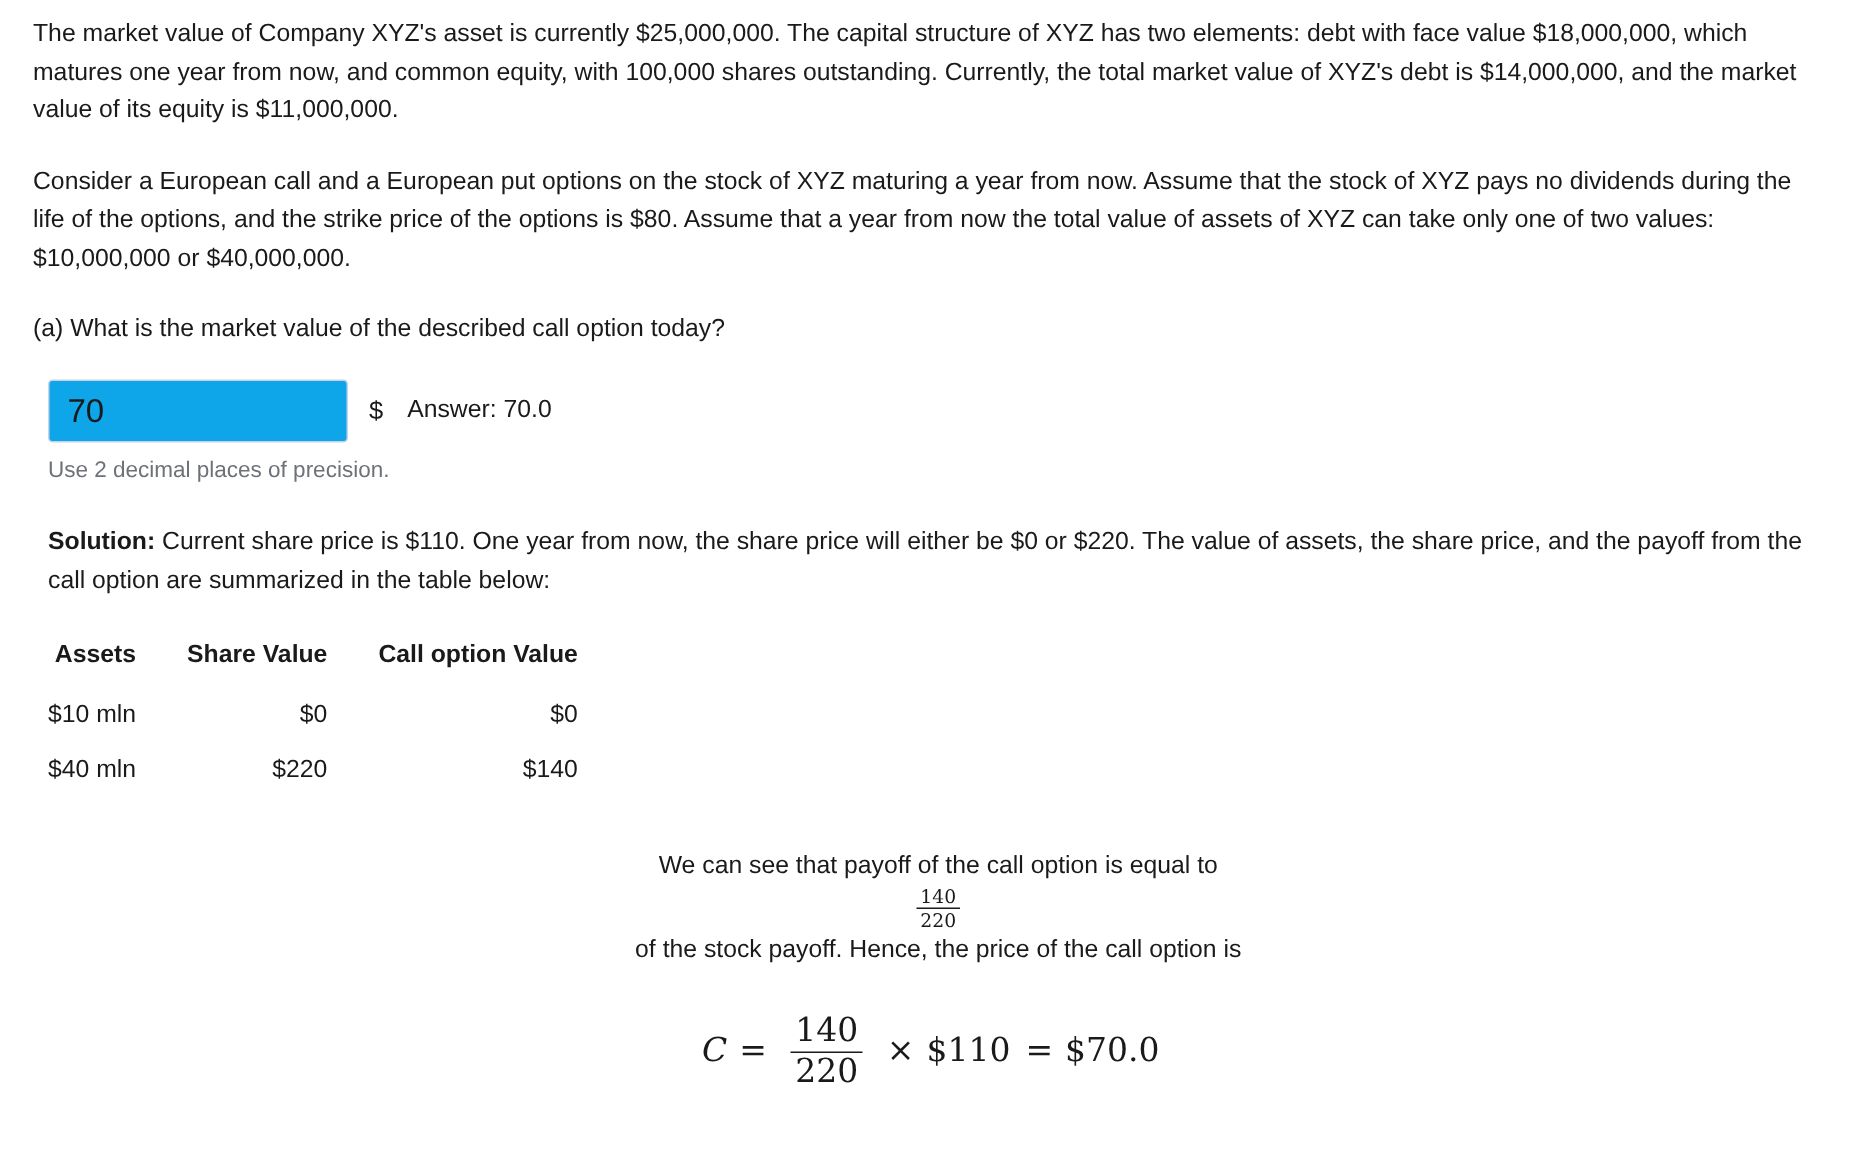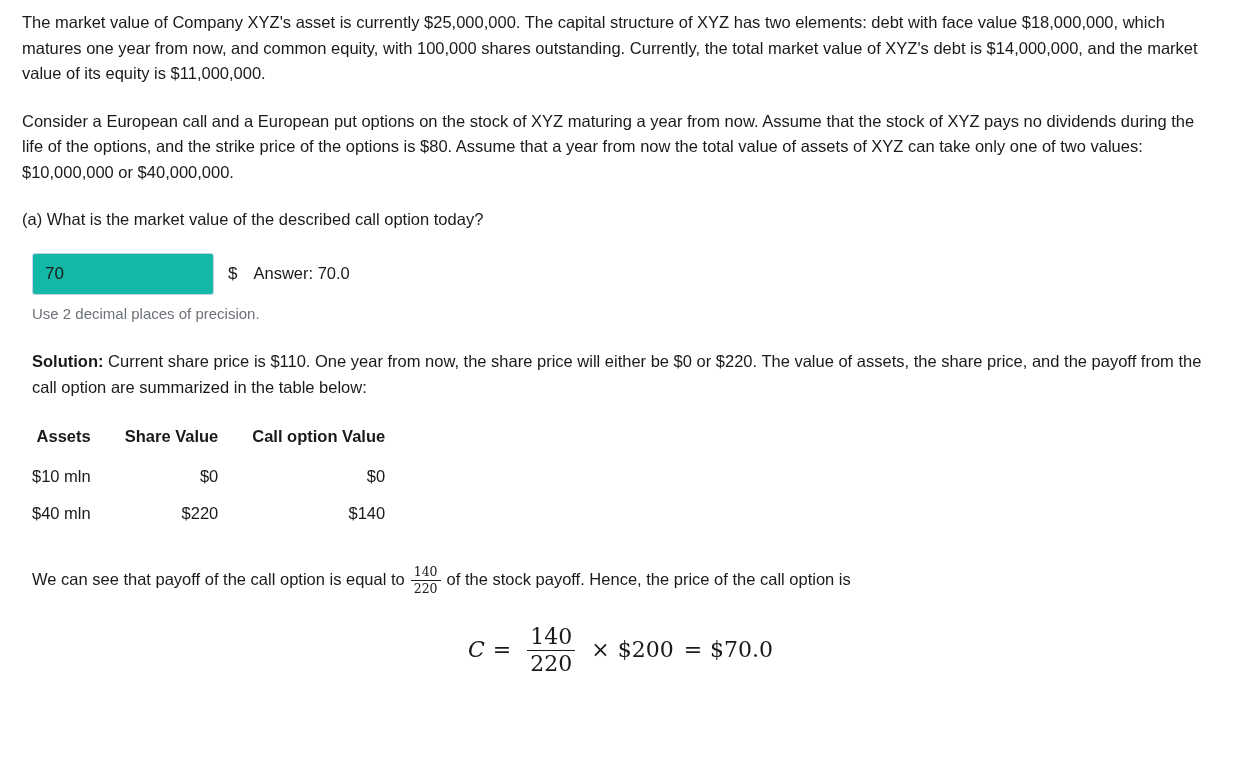--- a/index.html
+++ b/index.html
@@ -30,29 +30,29 @@
     margin-left: 10px;
   }
 
   .answer-row {
     display: flex;
     align-items: center;
     margin-left: 10px;
     margin-top: 20px;
   }
   .answer-input {
-    width: 182px;
+    width: 200px;
     height: 42px;
     box-sizing: border-box;
-    background: #14b8a6;
+    background: #0ea5e9;
     border: 1px solid #c6d2ec;
     border-radius: 3px;
     padding: 0 12px;
     font-family: "Liberation Sans", sans-serif;
-    font-size: 17px;
+    font-size: 22px;
     color: #1a1a1a;
     outline: none;
   }
   .dollar {
     margin-left: 14px;
     font-size: 17px;
     color: #1a1a1a;
   }
   .answer-label {
     margin-left: 16px;
@@ -93,20 +93,21 @@
     white-space: nowrap;
   }
 
   .sentence-frac {
     margin-left: 10px;
     margin-top: 26px;
     display: flex;
     align-items: center;
     flex-wrap: nowrap;
     font-size: 16.5px;
+    flex-direction: column;
   }
   .frac {
     display: inline-flex;
     flex-direction: column;
     align-items: center;
     justify-content: center;
     vertical-align: middle;
     font-family: "DejaVu Serif", serif;
     line-height: 1.08;
     margin: 0 6px;
@@ -199,19 +200,19 @@
 
   <div class="equation">
     <span class="inner">
       <span class="var">C</span>
       <span class="eq">=</span>
       <span class="frac big">
         <span class="num">140</span>
         <span class="den">220</span>
       </span>
       <span class="times">×</span>
-      <span>$200</span>
+      <span>$110</span>
       <span class="times">=</span>
       <span>$70.0</span>
     </span>
   </div>
 
 </div>
 
 </body></html>

